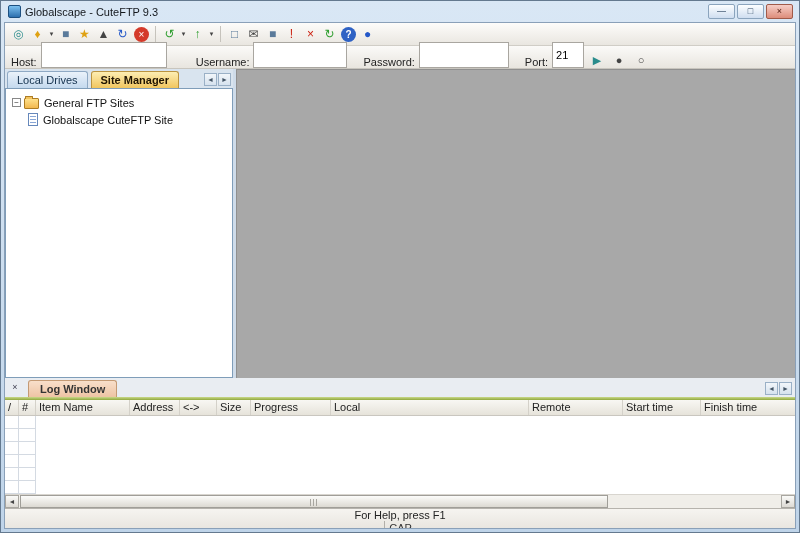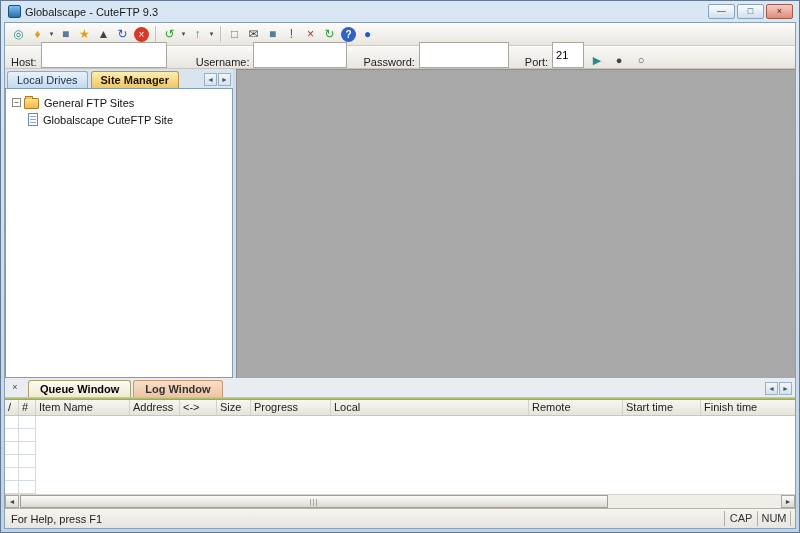--- a/index.html
+++ b/index.html
@@ -98,21 +98,21 @@
   .sbtn { width:14px; height:13px; border:1px solid #a8a6a0; background:linear-gradient(#fafaf8,#dddad4);
           font-size:7px; line-height:11px; text-align:center; color:#444; }
   .sthumb { width:588px; height:13px; border:1px solid #a09e98; background:linear-gradient(#fcfcfa,#dcd9d2);
             margin-left:1px; position:relative; }
   .sthumb::after { content:""; position:absolute; left:50%; margin-left:-4px; top:3px; width:8px; height:7px;
             background:repeating-linear-gradient(90deg,#a8a6a0 0,#a8a6a0 1px,transparent 1px,transparent 3px); }
   .strack { flex:1; }
 
   
   .statusbar { height:20px; display:flex; align-items:center; background:linear-gradient(#f6f4f0,#e9e6e0);
-               border-top:1px solid #b6b3ad; }
+               border-top:1px solid #b6b3ad;flex-direction:column; }
   .status-msg { flex:1; padding:0 6px; color:#222; }
   .status-cell { width:33px; text-align:center; color:#333; border-left:1px solid #b2afa9; height:15px; line-height:15px; }
   .status-end { width:5px; border-left:1px solid #b2afa9; height:15px; }
 </style>
 </head>
 <body>
 
 <div class="window">
 
   <div class="titlebar">
@@ -190,21 +190,20 @@
           </div>
         </div>
       </div>
       <div class="splitter"></div>
       <div class="mdi"></div>
     </div>
 
     <div class="bottom-pane">
       <div class="pane-strip">
         <span class="pane-close">×</span>
-        <span class="ptab active">Queue Window</span>
         <span class="ptab inactive">Log Window</span>
         <span class="strip-arrows">
           <span class="mini-arrow">◄</span>
           <span class="mini-arrow">►</span>
         </span>
       </div>
       <div class="green-line"></div>
       <div class="qheader">
         <span class="qh c0">/</span>
         <span class="qh c1">#</span>

